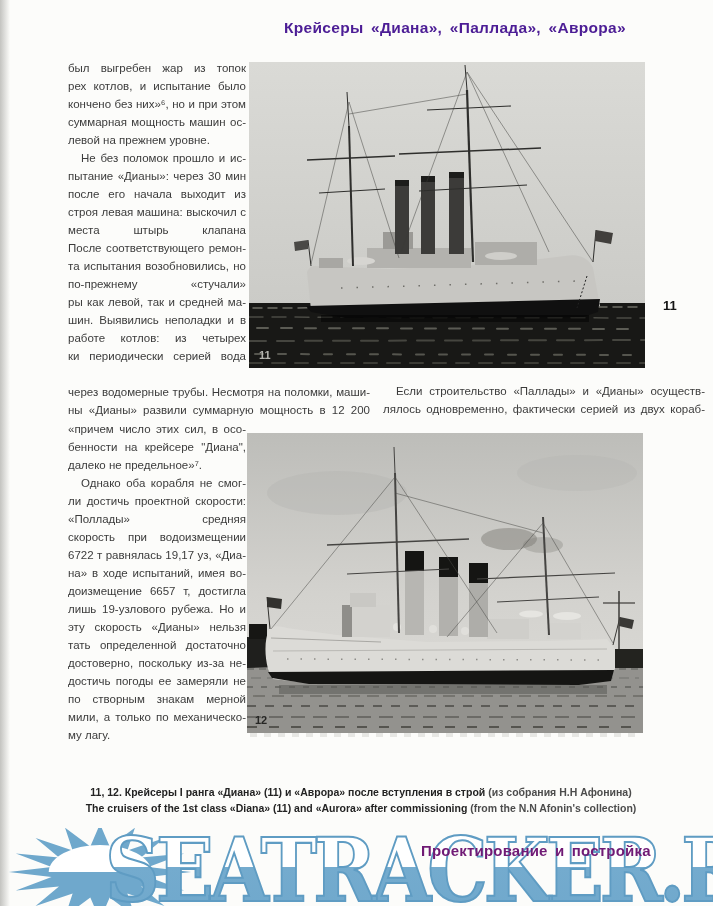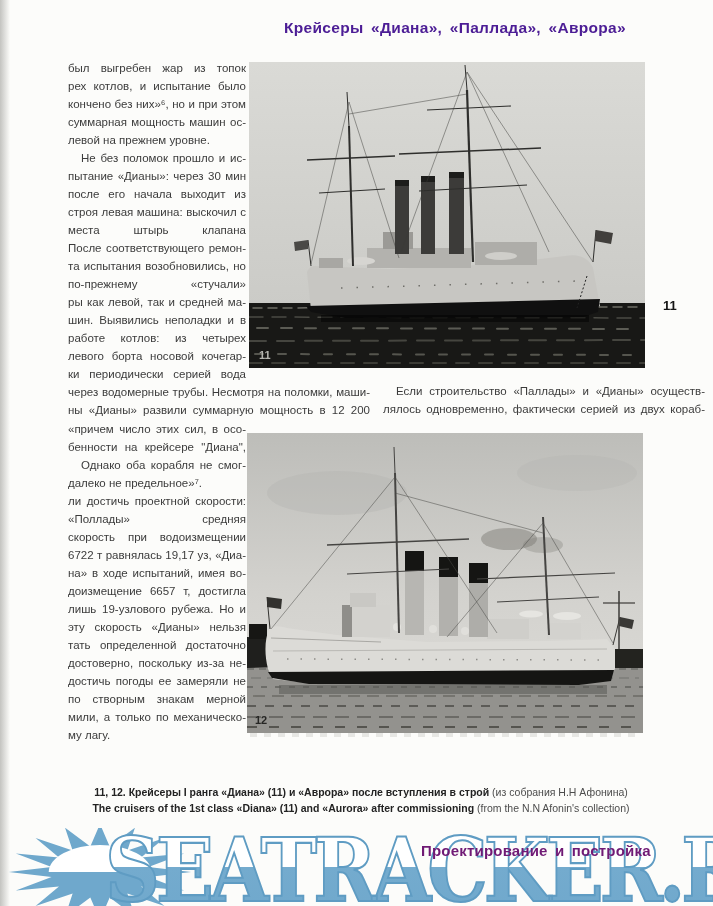--- a/index.html
+++ b/index.html
@@ -21,21 +21,21 @@
   #block2{left:68px;top:420px;width:178px;}
   #rightblock{left:383px;top:382px;width:322px;}
   .photo{position:absolute;z-index:1;}
   #photo1{left:249px;top:62px;width:396px;height:306px;}
   #photo2{left:247px;top:433px;width:396px;height:300px;}
   .scan-artifact{position:absolute;left:250px;top:733px;width:390px;height:4px;opacity:.55;
        background:repeating-linear-gradient(90deg,#d6d6d2 0 7px,transparent 7px 14px);}
   .caption{position:absolute;left:61px;top:784px;width:600px;text-align:center;z-index:2;}
   .cap-line{line-height:16px;font-size:10.5px;}
   .cap-bold{font-weight:bold;color:#232323;margin-top:21px;}
-  .cap-src{font-weight:normal;color:#4c4c4c;}
+  .cap-src{font-weight:bold;color:#4c4c4c;}
   .watermark{position:absolute;left:0;top:828px;width:713px;height:78px;z-index:3;}
   .footer-label{position:absolute;left:421px;top:842px;width:260px;z-index:4;
        font-size:15px;font-weight:bold;color:#701a75;letter-spacing:.2px;word-spacing:3px;}
 </style>
 </head>
 <body>
 
 <div class="page">
 
   <div class="edge-shadow"></div>
@@ -54,32 +54,31 @@
       <div class="tline">пытание «Дианы»: через 30 мин</div>
       <div class="tline">после его начала выходит из</div>
       <div class="tline">строя левая машина: выскочил с</div>
       <div class="tline">места штырь клапана детандера.</div>
       <div class="tline">После соответствующего ремон-</div>
       <div class="tline">та испытания возобновились, но</div>
       <div class="tline">по-прежнему «стучали» детанде-</div>
       <div class="tline">ры как левой, так и средней ма-</div>
       <div class="tline">шин. Выявились неполадки и в</div>
       <div class="tline">работе котлов: из четырех котлов</div>
-      <div class="tline">левого борта носовой кочегар-</div>
       <div class="tline">ки периодически серией вода</div>
     </div>
   <div id="wideblock" class="textblock">
       <div class="tline">через водомерные трубы. Несмотря на поломки, маши-</div>
       <div class="tline">ны «Дианы» развили суммарную мощность в 12 200 л.с,</div>
     </div>
   <div id="block2" class="textblock">
       <div class="tline">«причем число этих сил, в осо-</div>
       <div class="tline">бенности на крейсере "Диана",</div>
+      <div class="tline end">далеко не предельное»⁷.</div>
       <div class="tline indent">Однако оба корабля не смог-</div>
-      <div class="tline end">далеко не предельное»⁷.</div>
       <div class="tline">ли достичь проектной скорости: у</div>
       <div class="tline">«Поллады» средняя наибольшая</div>
       <div class="tline">скорость при водоизмещении</div>
       <div class="tline">6722 т равнялась 19,17 уз, «Диа-</div>
       <div class="tline">на» в ходе испытаний, имея во-</div>
       <div class="tline">доизмещение 6657 т, достигла</div>
       <div class="tline">лишь 19-узлового рубежа. Но и</div>
       <div class="tline">эту скорость «Дианы» нельзя счи-</div>
       <div class="tline">тать определенной достаточно</div>
       <div class="tline">достоверно, поскольку из-за не-</div>

